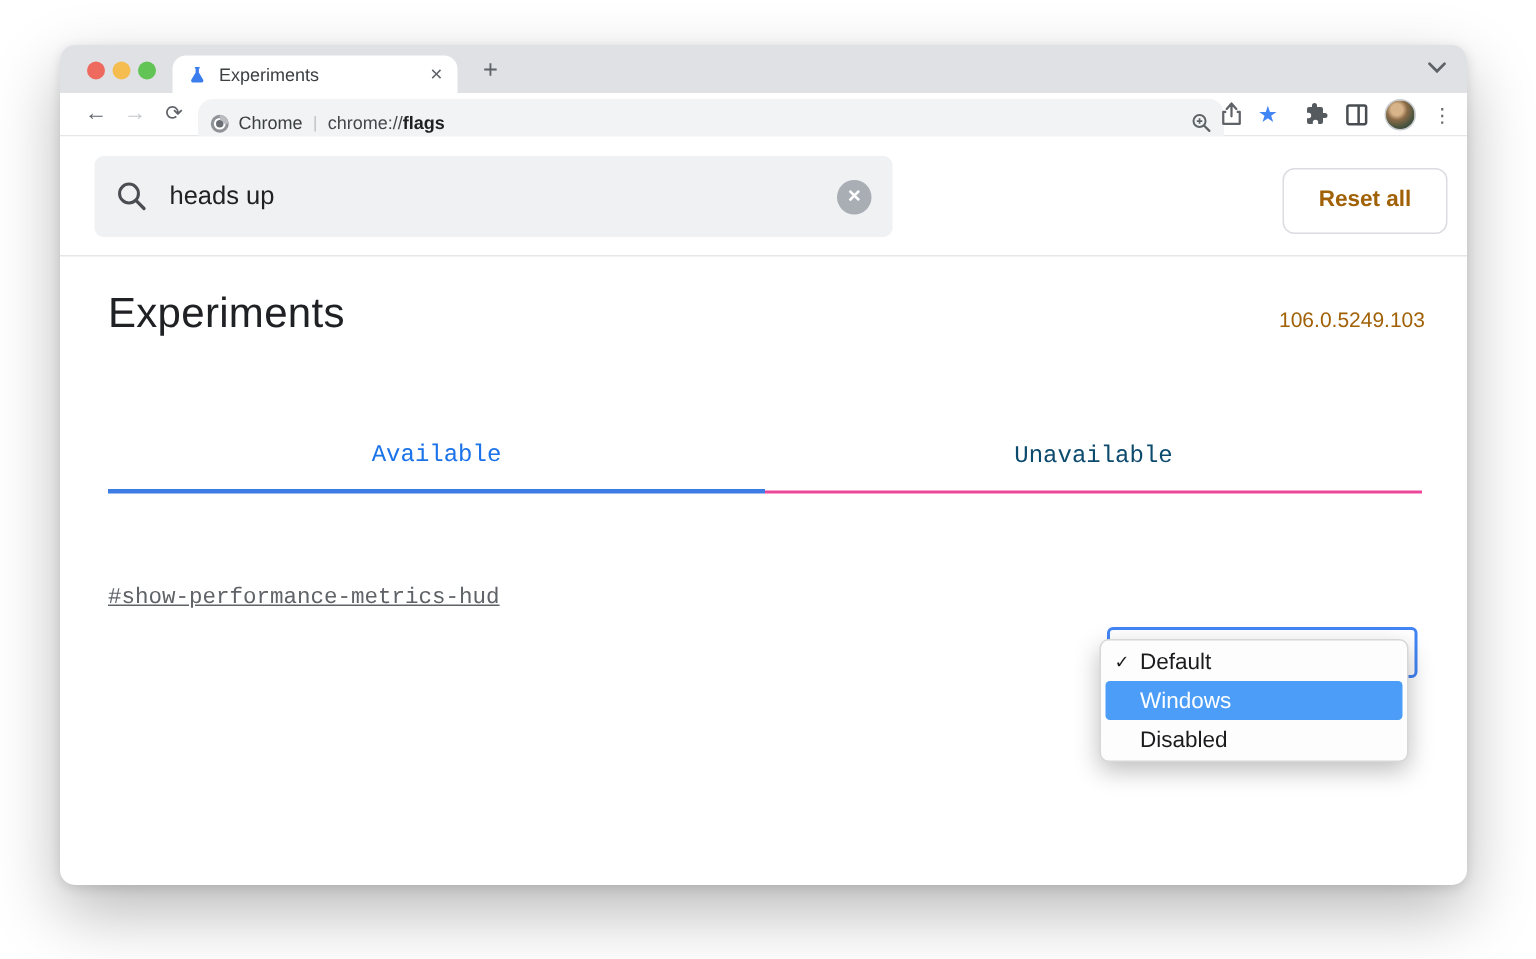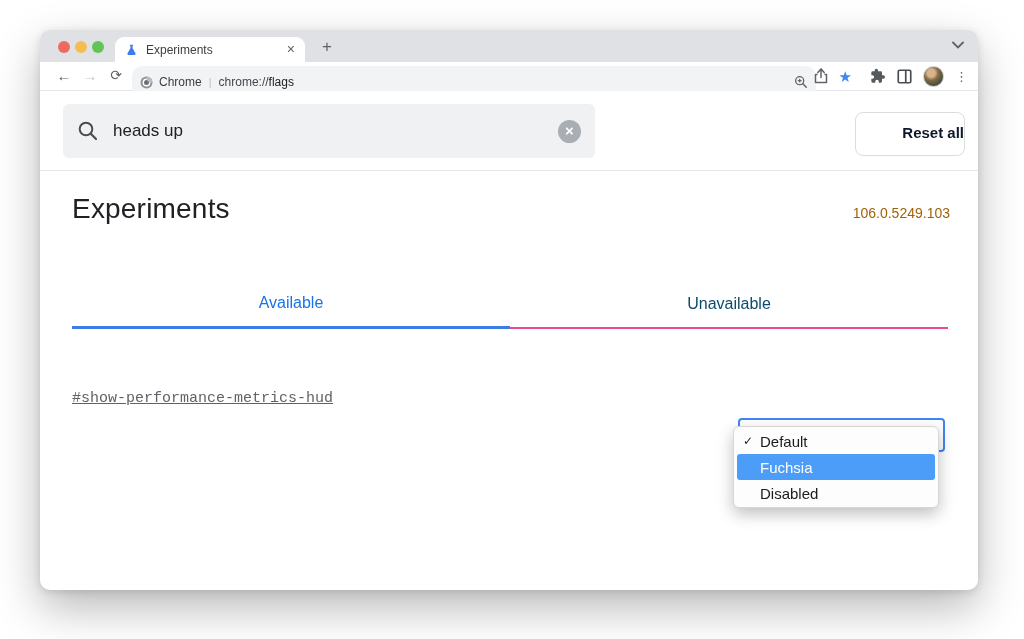--- a/index.html
+++ b/index.html
@@ -26,48 +26,48 @@
   .toolbar{position:absolute;left:0;top:32px;right:0;height:28px;background:#fff;border-bottom:1px solid #E4E6E9;}
   .navbtn{position:absolute;top:0;height:28px;line-height:27px;font-size:15px;color:#5F6368;text-align:center;width:20px;}
   .navbtn.back{left:14px;}
   .navbtn.fwd{left:40px;color:#C4C7CB;}
   .navbtn.reload{left:66px;font-size:14px;}
   .omnibox{position:absolute;left:92px;top:4px;width:684px;height:32px;background:#F1F3F4;border-radius:10px;
     display:flex;align-items:center;padding:0 8px;box-sizing:border-box;}
   .omnibox .site{font-size:12px;color:#3C4043;margin-left:6px;}
   .omnibox .sep{font-size:11px;color:#BEC2C6;margin:0 7px;}
   .omnibox .scheme{font-size:12px;color:#44474b;}
-  .omnibox .host{font-size:12px;color:#202124;font-weight:400;}
+  .omnibox .host{font-size:12px;color:#202124;font-weight:700;}
   .omnibox .spacer{flex:1;}
   .tool-icons{position:absolute;right:10px;top:0;height:28px;display:flex;align-items:center;gap:11px;}
   .star{color:#4285F4;font-size:15px;line-height:1;}
   .avatar{width:19px;height:19px;border-radius:50%;
     background:radial-gradient(circle at 38% 32%,#d8b48a 0 22%,#8a6b47 40%,#45523e 70%,#2e3a30 100%);
     border:1px solid #c8cbcf;}
   .kebab{font-size:13px;color:#5F6368;letter-spacing:0;line-height:1;}
 
   
   .searchrow{position:absolute;left:0;top:61px;right:0;height:79px;background:#fff;}
   .searchbox{position:absolute;left:23px;top:13px;width:532px;height:54px;background:#EFF1F3;border-radius:6px;
     display:flex;align-items:center;padding:0 14px;box-sizing:border-box;}
   .searchbox input{flex:1;border:none;outline:none;background:transparent;font-size:17px;color:#202124;
     margin-left:12px;font-family:inherit;}
   .clearbtn{width:23px;height:23px;border-radius:50%;background:#A9AEB4;color:#fff;font-size:15px;font-weight:700;
     text-align:center;line-height:22px;flex:0 0 auto;}
   .resetbtn{position:absolute;right:13px;top:21px;width:108px;height:42px;background:#fff;border:1px solid #DADCE0;
-    border-radius:8px;color:#0f172a;font-weight:700;font-size:15px;text-align:right;line-height:40px;}
+    border-radius:8px;color:#a16207;font-weight:700;font-size:15px;text-align:center;line-height:40px;}
   .divider{position:absolute;left:0;right:0;top:140px;height:1px;background:#E4E6E9;}
 
   
   .pagehead{position:absolute;left:32px;right:28px;top:163px;display:flex;align-items:baseline;}
   .pagehead .h1{font-size:28px;color:#202124;font-weight:400;letter-spacing:.2px;}
   .pagehead .ver{margin-left:auto;font-size:14px;color:#a16207;}
 
   
-  .sectabs{position:absolute;left:32px;right:30px;top:250px;height:49px;display:flex;}
+  .sectabs{position:absolute;left:32px;right:30px;top:250px;height:49px;display:flex;font-family:Liberation Mono, monospace;}
   .sectab{width:50%;display:flex;align-items:center;justify-content:center;font-size:16px;box-sizing:border-box;}
   .sectab.active{color:#1A73E8;font-weight:500;border-bottom:3px solid #3D7BE5;}
   .sectab.inactive{color:#0c4a6e;border-bottom:2px solid #ec4899;}
 
   
   .flag{position:absolute;left:32px;top:352px;width:648px;}
   .flag .ftitle{font-size:15px;font-weight:700;color:#202124;}
   .flag .fdesc{margin-top:9px;font-size:15px;line-height:29px;color:#5F6368;max-width:590px;}
   .flag .fdesc mark{background:#FFF100;color:#202124;font-weight:700;padding:2px 3px;margin:0 2px;}
   .flag .flink{display:inline-block;margin-top:8px;font-size:15px;color:#5F6368;text-decoration:underline;font-family:Liberation Mono, monospace;}
@@ -197,21 +197,21 @@
       <a class="flink" href="#">#show-performance-metrics-hud</a>
     </div>
 
     <div class="selectbox"></div>
     <div class="popup">
       <div class="opt">
         <span class="check">✓</span>
         <span class="lbl">Default</span>
       </div>
       <div class="opt hl">
-        <span class="lbl">Fuchsia</span>
+        <span class="lbl">Windows</span>
       </div>
       <div class="opt">
         <span class="lbl">Disabled</span>
       </div>
     </div>
 
   </div>
 </div>
 
 </body></html>

